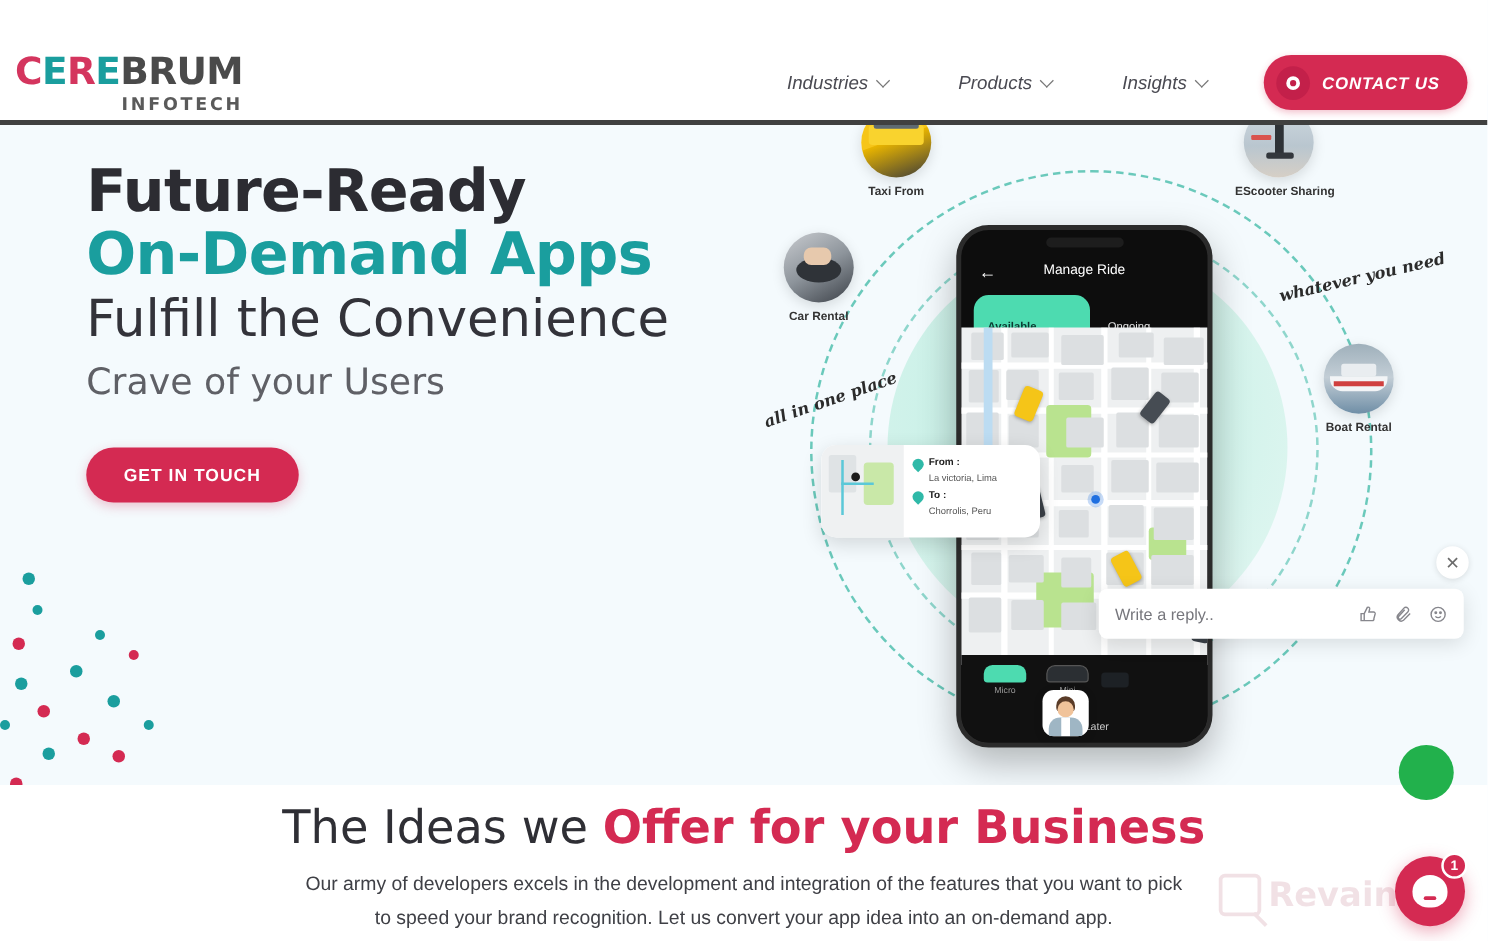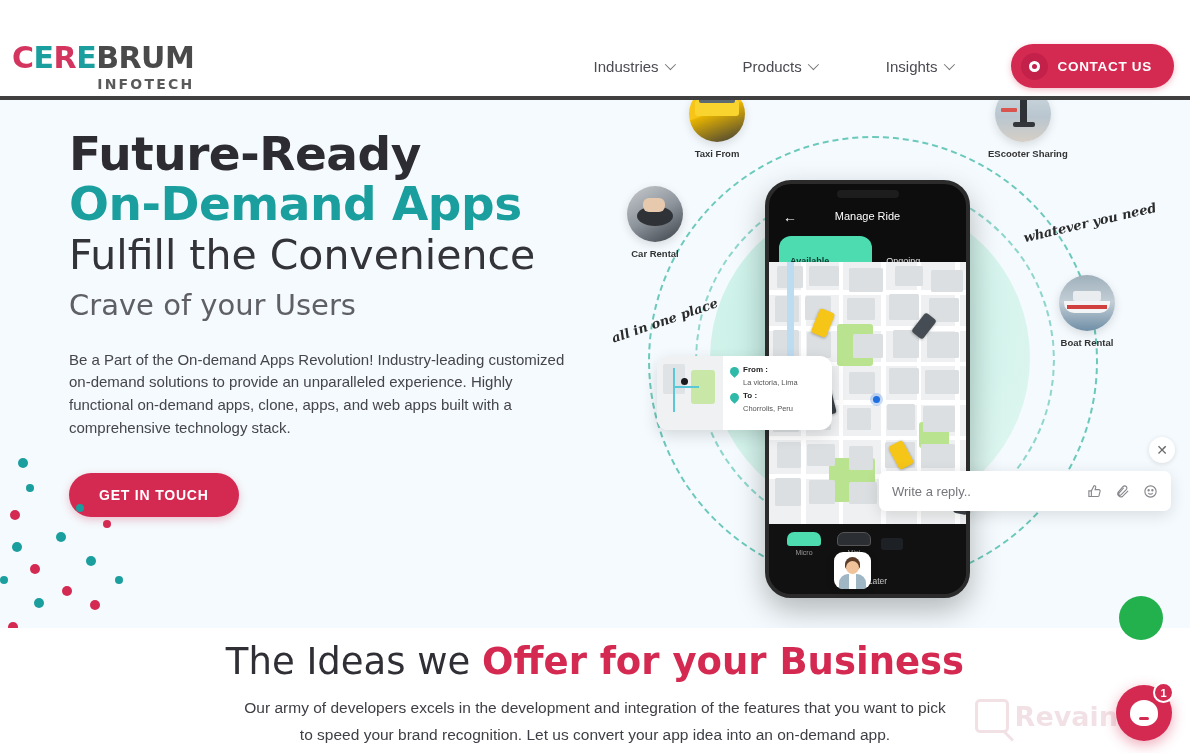--- a/index.html
+++ b/index.html
@@ -19,21 +19,21 @@
   .logo { position:absolute; left:12px; top:11px; }
   .logo-main { font-size:30px; font-weight:bold; letter-spacing:-0.5px; line-height:1; font-family:"DejaVu Sans", sans-serif; }
   .logo-main span { display:inline; }
   .lc1 { color:#d4355e; }
   .lc2 { color:#1a9e9e; }
   .lc3 { color:#4a4a4a; }
   .logo-sub {
     font-size:14px; font-weight:bold; color:#5a5a5a; letter-spacing:2.2px;
     text-align:right; margin-top:3px; font-family:"DejaVu Sans", sans-serif;
   }
-  .nav { position:absolute; right:16px; top:0; height:68px; display:flex; align-items:center; gap:12px; }
+  .nav { position:absolute; right:16px; top:0; height:68px; display:flex; align-items:center; gap:0;font-style:italic; }
   .nav-item {
     font-size:15px; color:#4a4a52; padding:0 29px; cursor:pointer;
     display:flex; align-items:center; gap:6px; white-space:nowrap;
   }
   .chev { display:inline-block; width:8px; height:8px; border-right:1.6px solid #777; border-bottom:1.6px solid #777;
           transform:rotate(45deg) translateY(-2px); }
   .contact-btn {
     display:flex; align-items:center; gap:10px; background:#d42a52; color:#fff;
     border-radius:24px; height:44px; padding:0 22px 0 10px; margin-left:18px; cursor:pointer;
     box-shadow:0 2px 6px rgba(212,42,82,.3);
@@ -220,21 +220,20 @@
     </div>
   </div>
 
   <div class="hero">
 
     <div class="hero-text">
       <div class="h1">Future-Ready</div>
       <div class="h1 teal">On-Demand Apps</div>
       <div class="h2">Fulfill the Convenience</div>
       <div class="h3">Crave of your Users</div>
-      <div class="hero-p">Be a Part of the On-demand Apps Revolution! Industry-leading customized on-demand solutions to provide an unparalleled experience. Highly functional on-demand apps, clone, apps, and web apps built with a comprehensive technology stack.</div>
       <div class="cta">GET IN TOUCH</div>
     </div>
 
     <div class="dots" id="dots">
         <div class="dot" style="left: 18px; top: 0px; height: 10px; width: 10px; background: rgb(26, 158, 158);"></div>
         <div class="dot" style="left: 26px; top: 26px; height: 8px; width: 8px; background: rgb(26, 158, 158);"></div>
         <div class="dot" style="left: 10px; top: 52px; height: 10px; width: 10px; background: rgb(212, 42, 82);"></div>
         <div class="dot" style="left: 12px; top: 84px; height: 10px; width: 10px; background: rgb(26, 158, 158);"></div>
         <div class="dot" style="left: 56px; top: 74px; height: 10px; width: 10px; background: rgb(26, 158, 158);"></div>
         <div class="dot" style="left: 30px; top: 106px; height: 10px; width: 10px; background: rgb(212, 42, 82);"></div>

